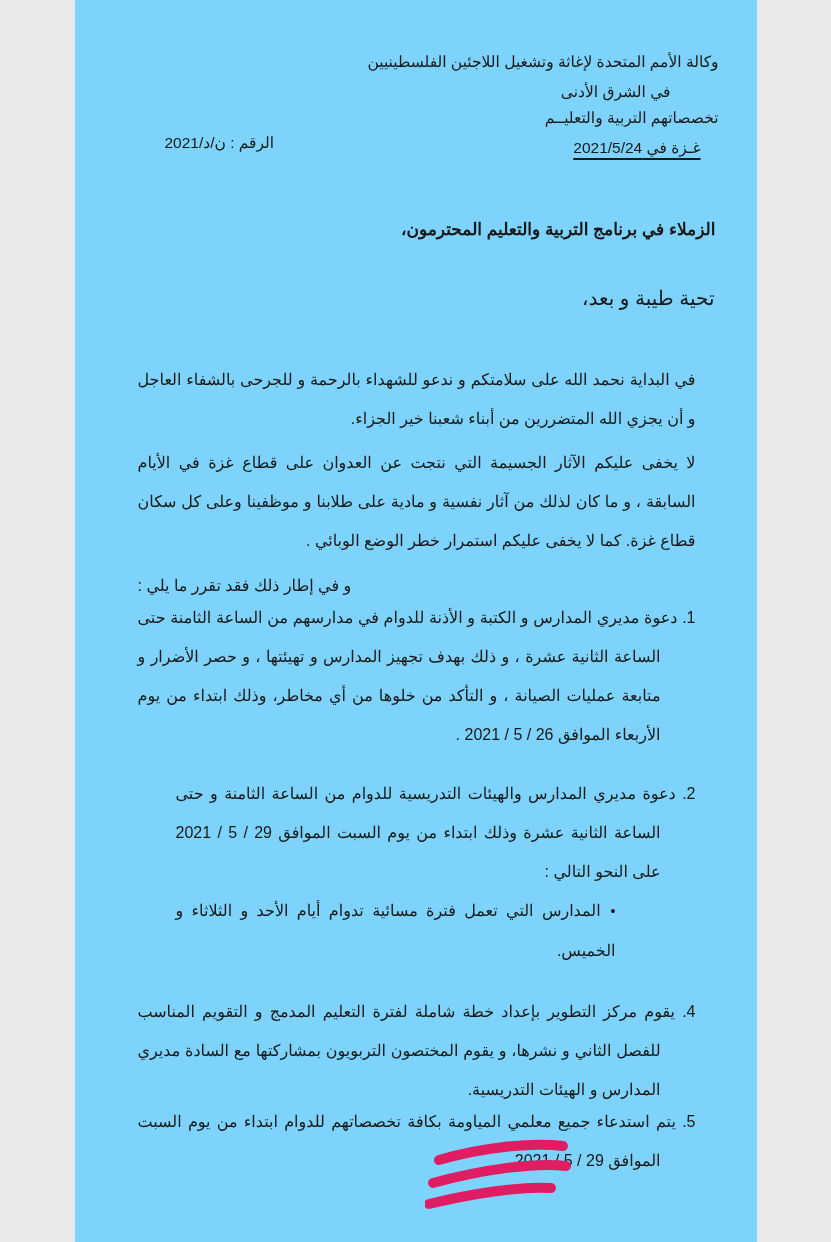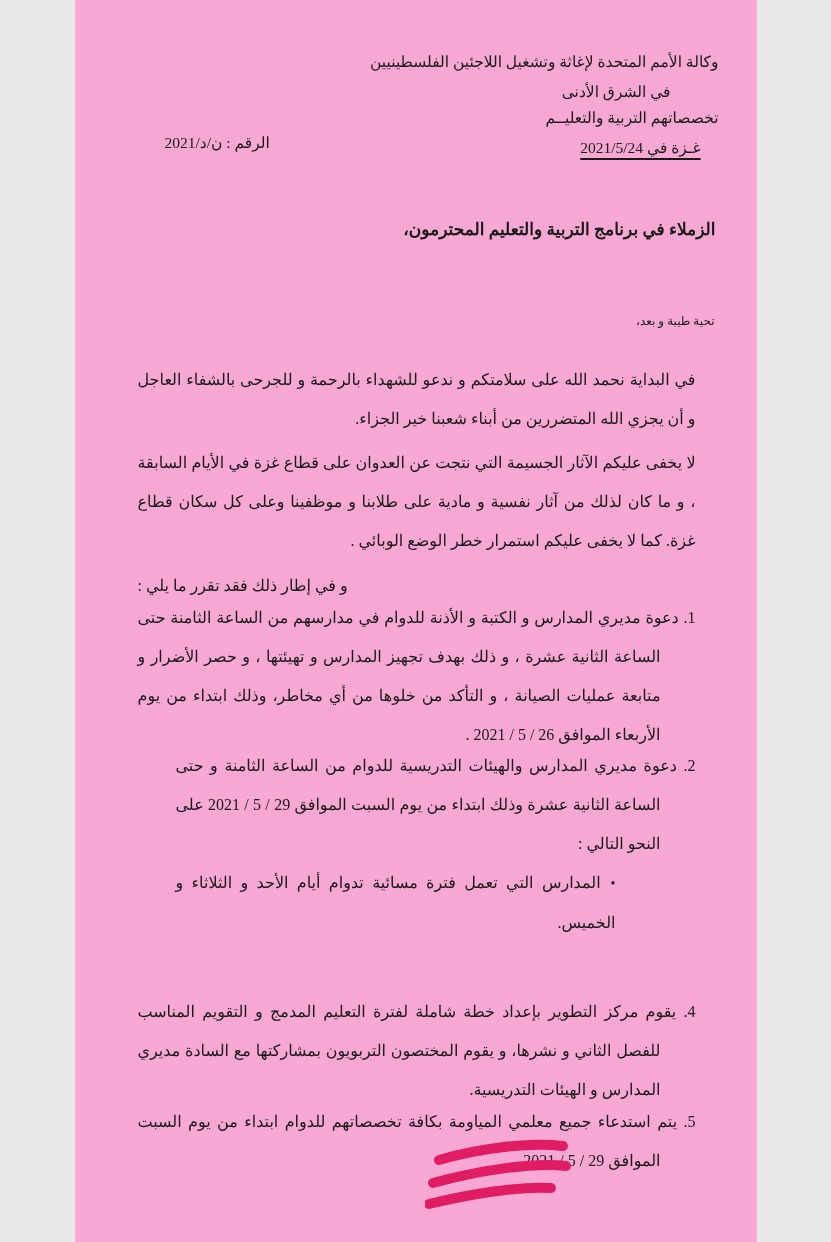--- a/index.html
+++ b/index.html
@@ -1,51 +1,51 @@
 <!DOCTYPE html>
 <html lang="ar" dir="rtl"><head>
 <meta charset="utf-8">
 <style>
   html,body { margin:0; padding:0; background:#e9e9e9; }
   .page {
     position:relative;
     width:682px; height:1242px;
     margin:0 auto;
-    background:#f9a8d4;
+    background:#7dd3fc;
     color:#191919;
-    font-family:Liberation Serif, serif;
+    font-family:Liberation Sans, sans-serif;
     direction:rtl;
     overflow:hidden;
   }
   .abs { position:absolute; }
   
   .lh { font-size:15.5px; line-height:1.3; white-space:nowrap; }
   .lh1 { top:52px;  right:38px; }
   .lh2 { top:82px;  right:86px; }
   .lh3 { top:108px; right:38px; }
   .lh4 { top:138px; right:56px;
          text-decoration:underline;
          text-decoration-thickness:2px;
          text-underline-offset:5px; }
   .refnum { top:134px; left:90px; font-size:15.5px; white-space:nowrap; }
   
   .salutation { top:219px; right:41px; font-size:17px; font-weight:bold; white-space:nowrap; }
-  .greeting   { top:314px; right:42px; font-size:12px; white-space:nowrap; }
+  .greeting   { top:286px; right:42px; font-size:20px; white-space:nowrap; }
   
   .block {
     right:61px; left:63px;
     font-size:16px; line-height:39px;
     text-align:justify;
   }
   .p1 { top:360px; }
   .p2 { top:443px; }
   .intro { top:566px; text-align:left; }
   .item { margin-right:35px; text-indent:-35px; }
   .it1 { top:598px; }
-  .it2 { top:746px;margin-left:38px; }
+  .it2 { top:774px;margin-left:38px; }
   .it3 { top:914px; }
   .it4 { top:992px; }
   .it5 { top:1102px; }
   .marker { display:inline; }
   .bullet { margin-right:45px; text-indent:0; text-align:justify; }
   .bchar { margin-left:10px; font-size:14px; }
   
   .scribble { left:350px; top:1138px; width:148px; height:72px; }
 </style>
 </head>

